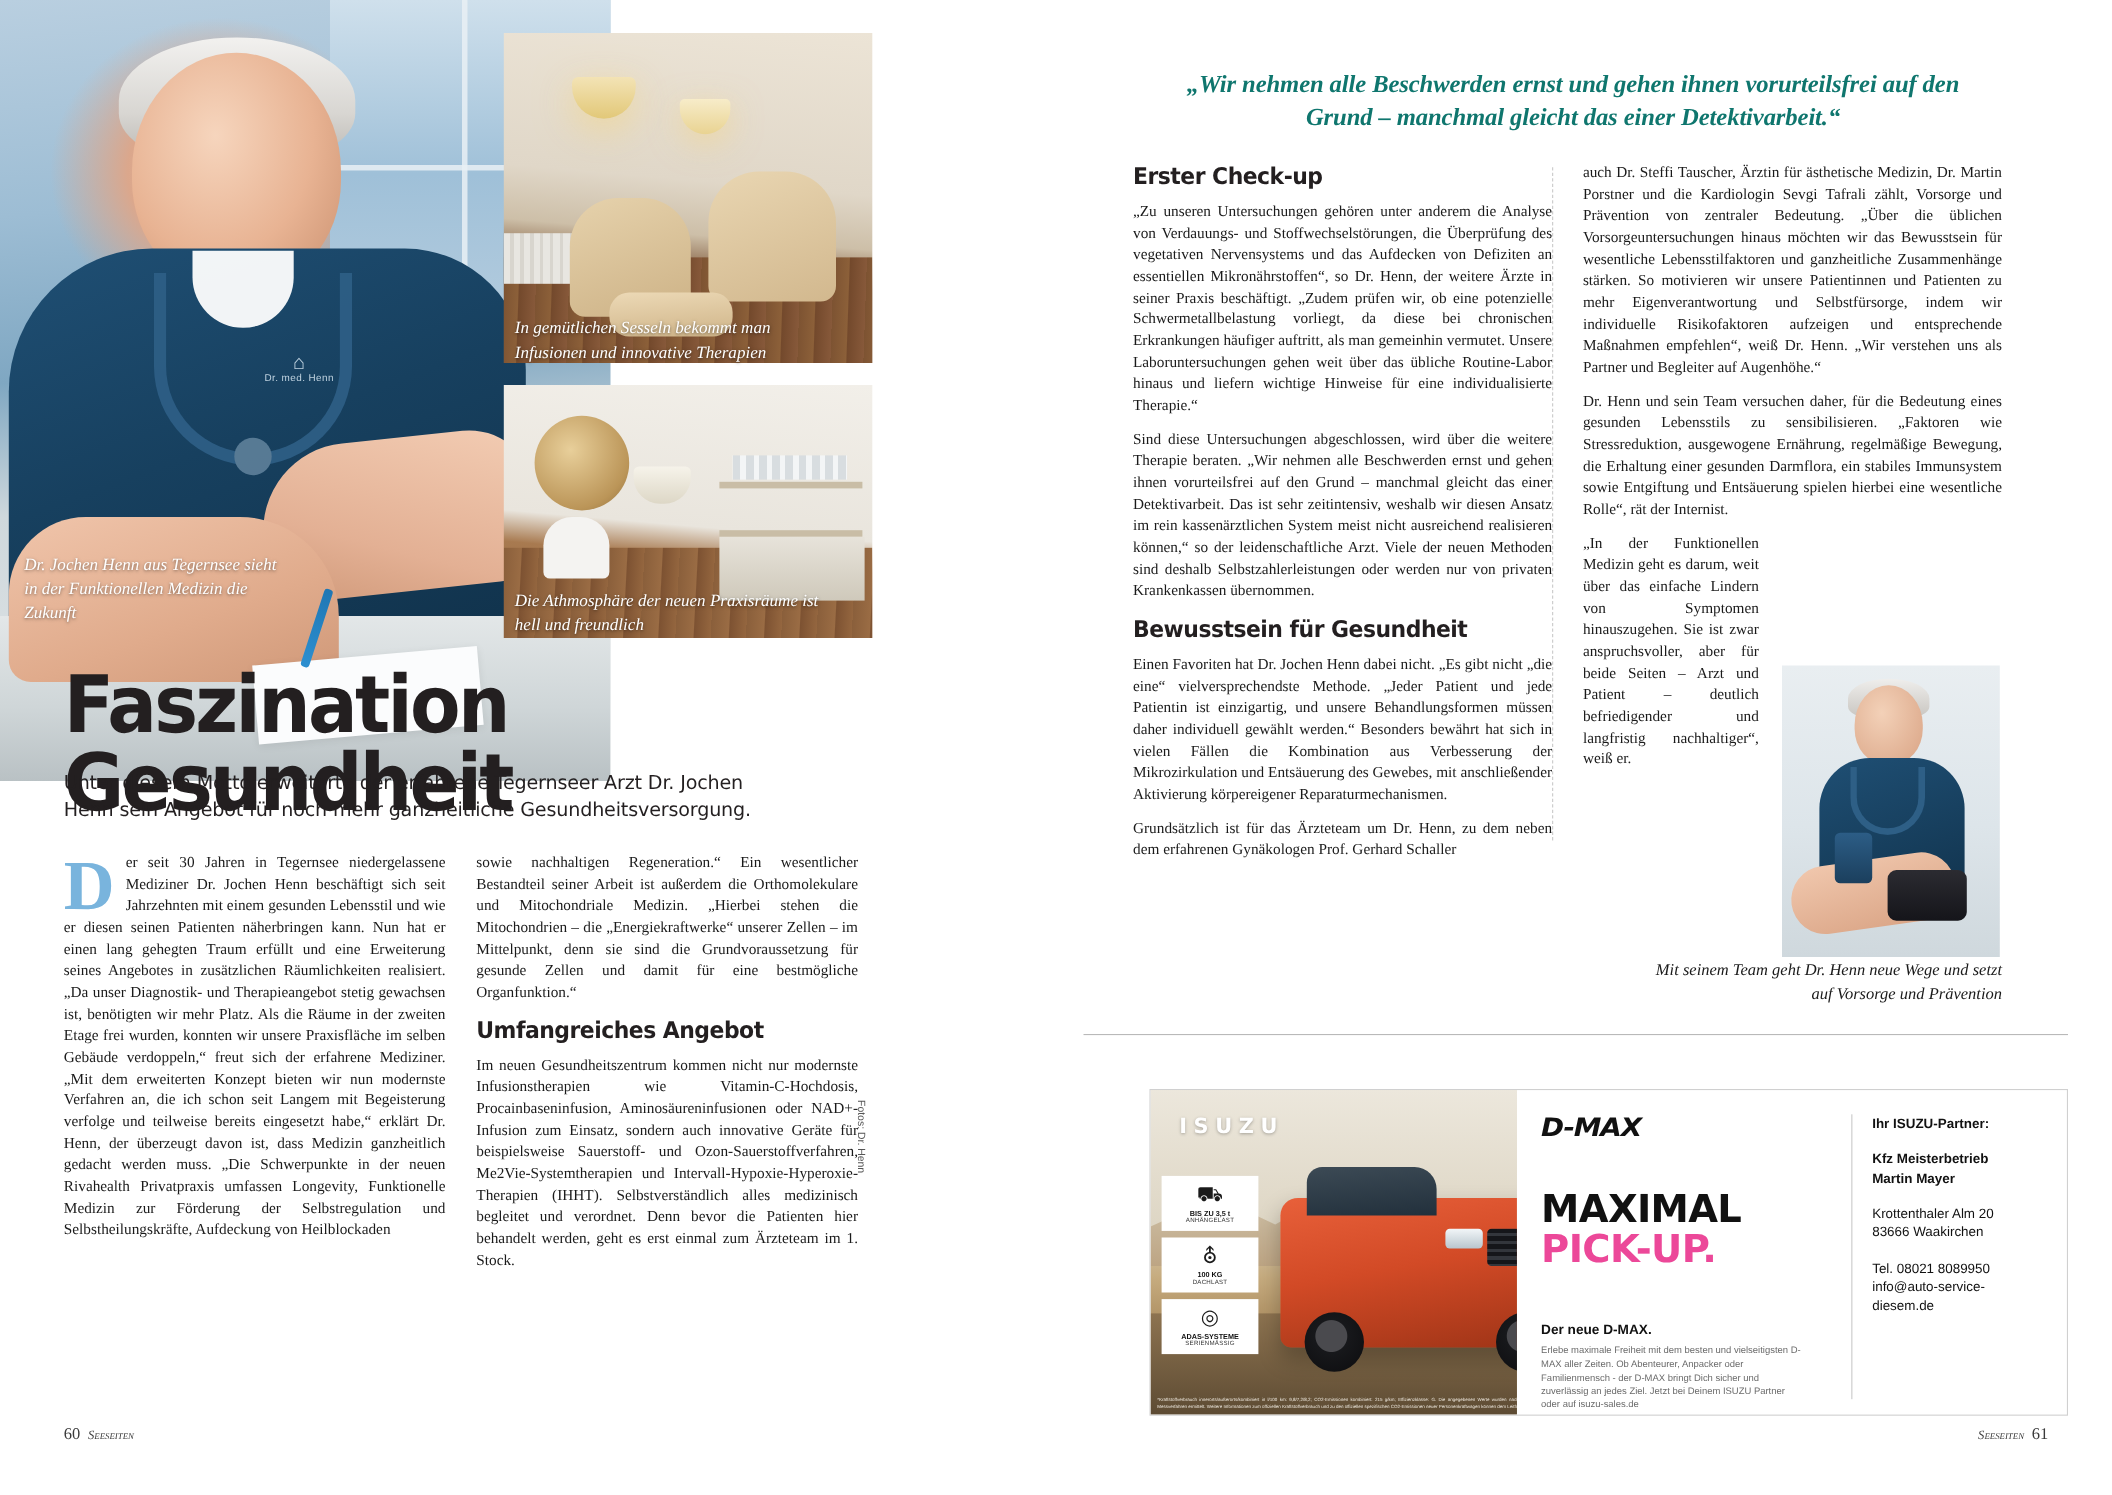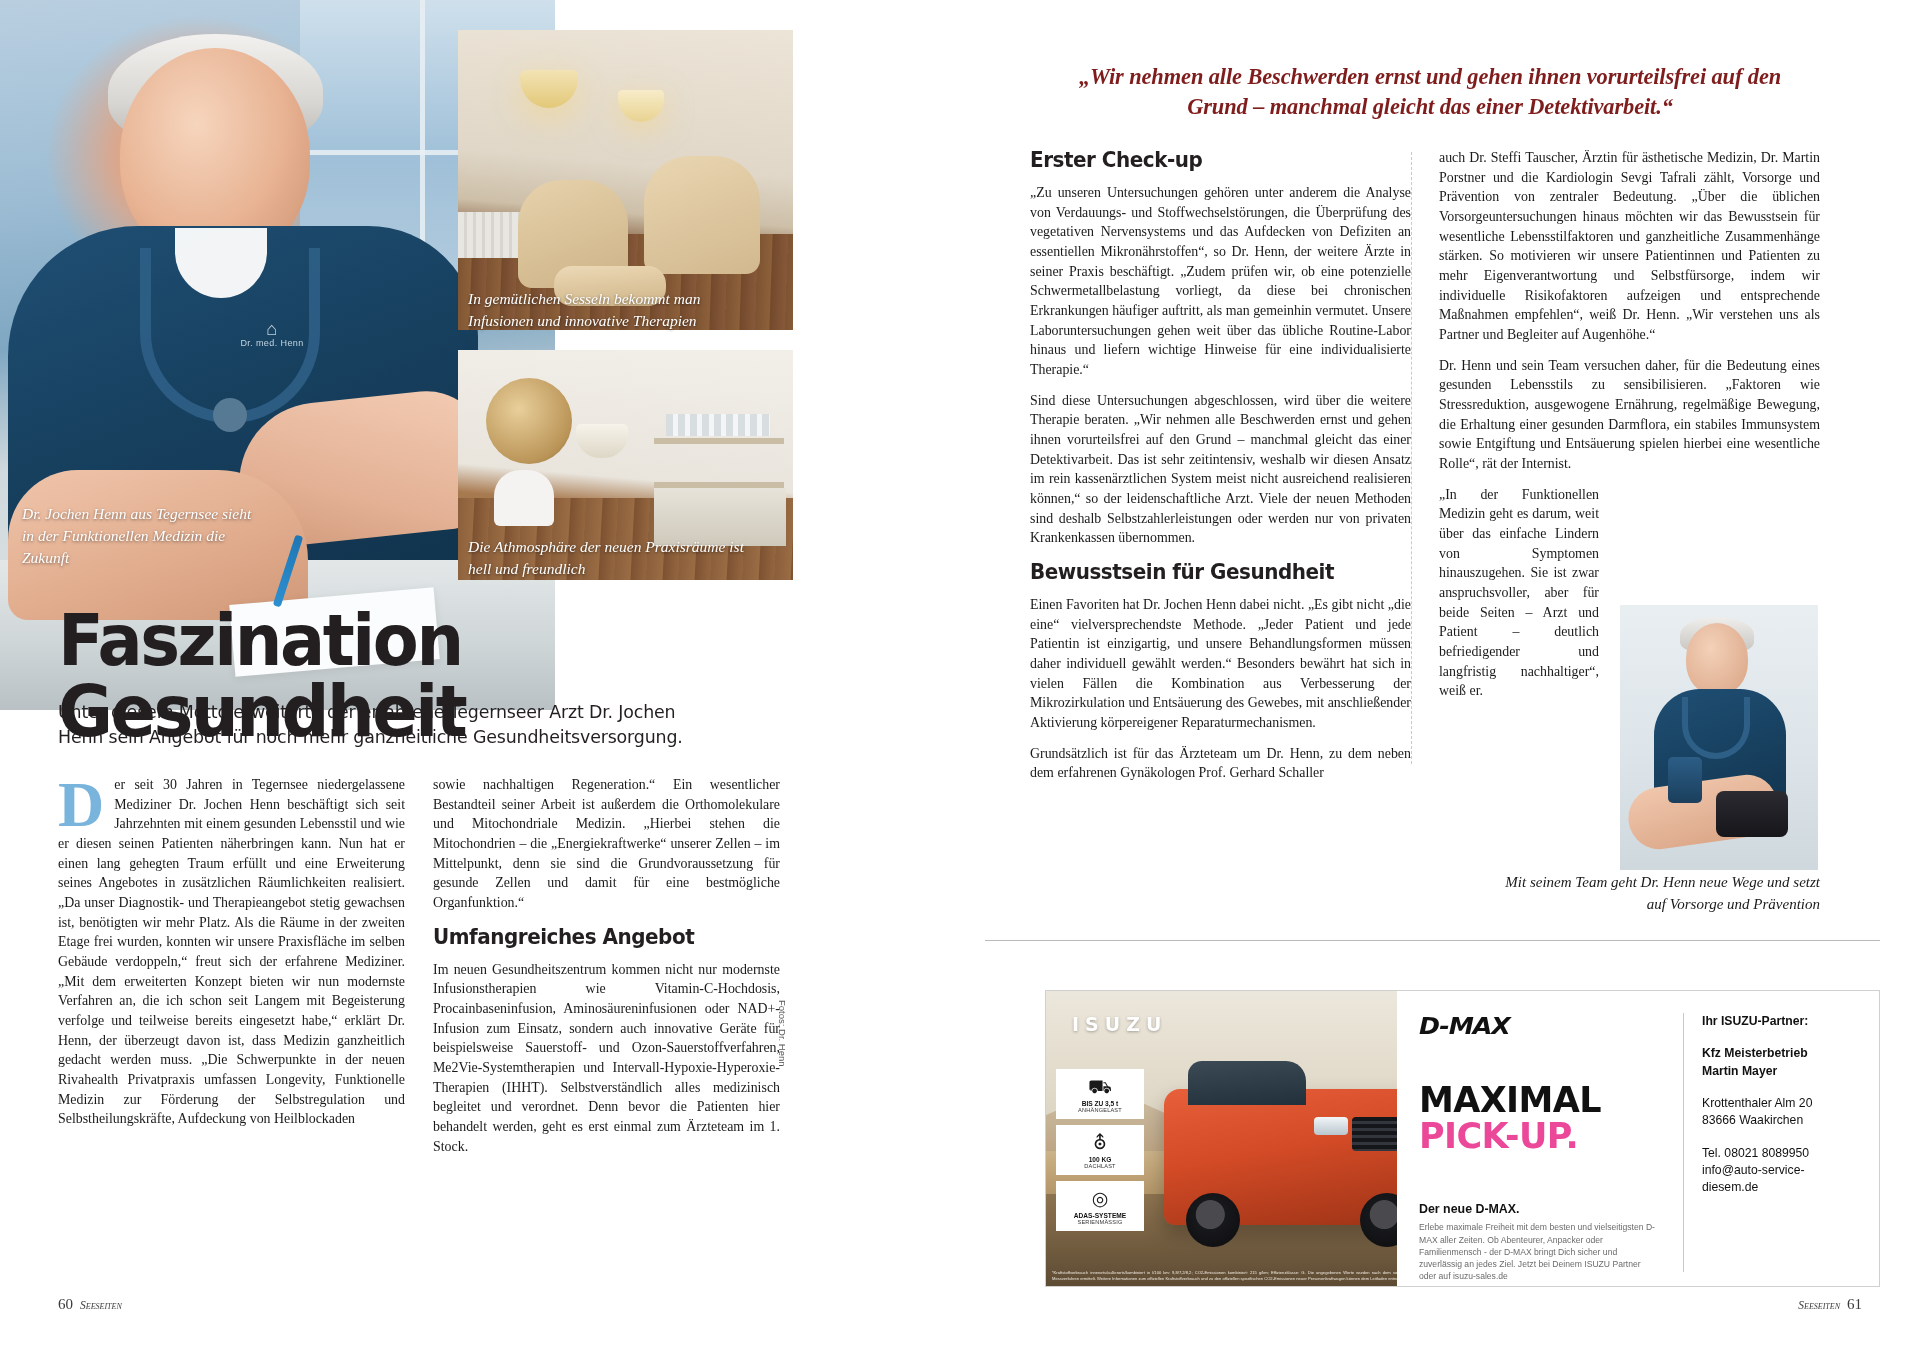--- a/index.html
+++ b/index.html
@@ -202,21 +202,21 @@
     position:absolute; right:58px; top:1295px;
     font-family:"Liberation Serif", serif; color:#3a3a3a; text-align:right;
   }
   .footer-right .mag{ font-size:11.5px; font-style:italic; font-variant:small-caps; margin-right:7px; }
   .footer-right .num{ font-size:15px; }
 
   
   .pullquote{
     position:absolute; left:1060px; top:62px; width:740px;
     font-family:"Liberation Serif", serif; font-style:italic; font-weight:700;
-    font-size:22.4px; line-height:1.36; color:#7f1d1d; text-align:center;
+    font-size:22.4px; line-height:1.36; color:#0f766e; text-align:center;
     letter-spacing:-.1px;
   }
   .rcols{ position:absolute; left:1030px; top:148px; width:790px; height:620px;
     display:flex; gap:28px; }
   .rcol{ width:381px; position:relative; }
   .col-rule{
     position:absolute; left:1411px; top:152px; width:1px; height:612px;
     border-left:1px dashed #c9c9c9;
   }
 
@@ -293,21 +293,21 @@
   .ad-badge{
     background:#fff; margin-bottom:6px; padding:8px 4px 6px; text-align:center;
   }
   .ad-badge .glyph{ display:block; font-size:19px; line-height:1; color:#1a1a1a; }
   .ad-badge .b1{ display:block; font-size:6.6px; font-weight:700; margin-top:4px; color:#111; }
   .ad-badge .b2{ display:block; font-size:5.6px; color:#333; letter-spacing:.2px; }
   .ad-disclaimer{
     position:absolute; left:6px; bottom:4px; width:388px;
     font-size:4.1px; line-height:1.5; color:#efe9df; text-align:justify;
   }
-  .ad-main{ flex:1; padding:22px 18px 14px 22px; display:flex; }
+  .ad-main{ flex:1; padding:22px 18px 14px 22px; display:flex;gap:18px; }
   .ad-left{ width:250px; }
   .ad-dmax{
     font-family:"DejaVu Sans", sans-serif; font-weight:700; font-size:23px;
     font-style:italic; letter-spacing:-1px; color:#111; transform:scaleX(1.1);
     transform-origin:left center;
   }
   .ad-h1{
     margin-top:44px; font-family:"DejaVu Sans", sans-serif; font-weight:700;
     font-size:35px; line-height:1.02; color:#111; letter-spacing:-.6px;
   }

